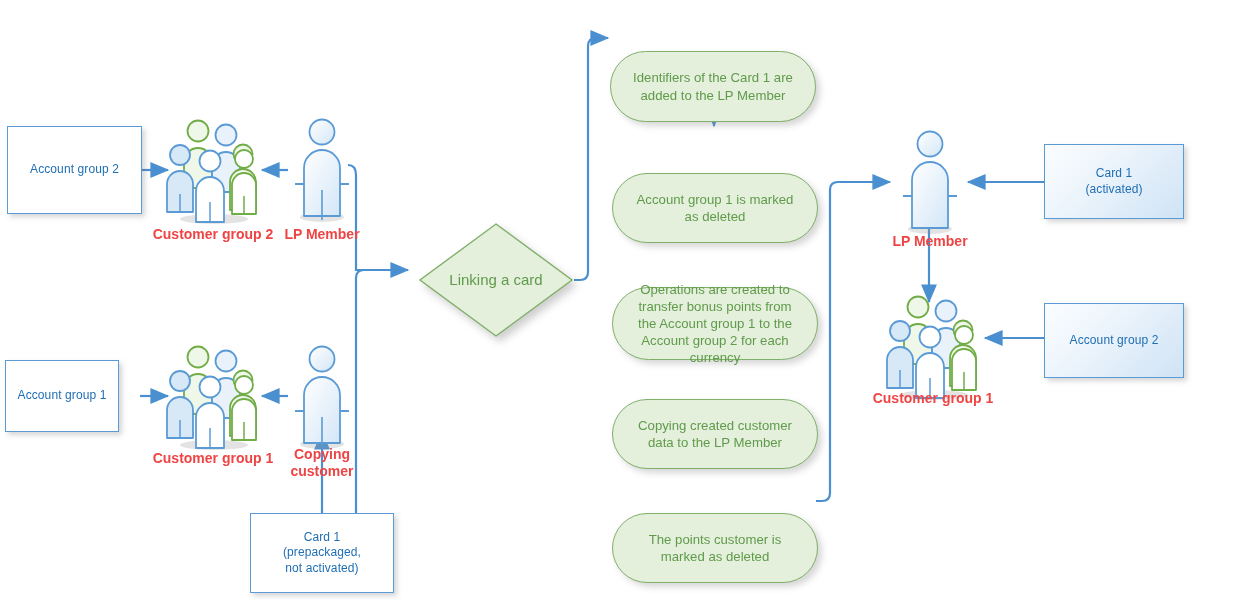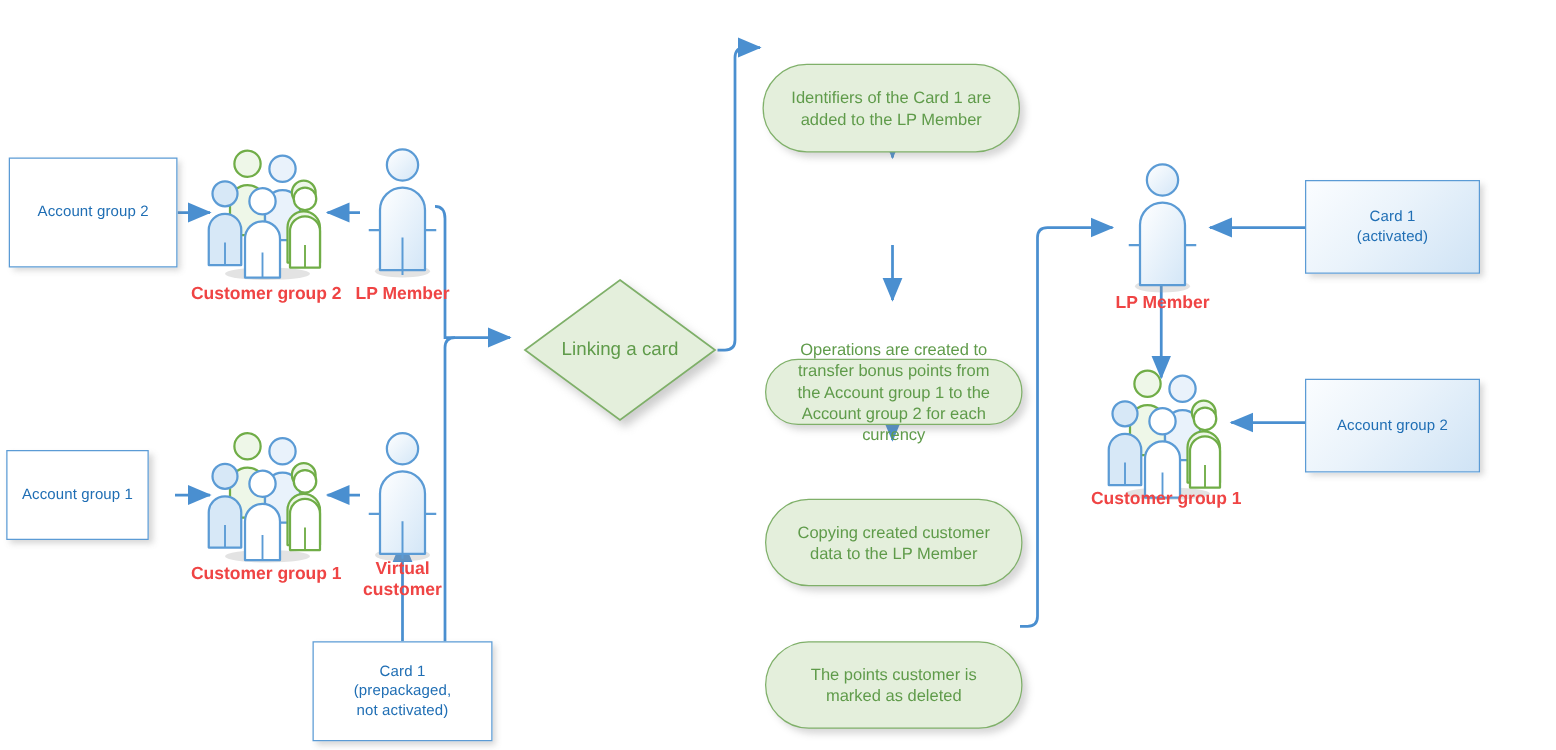--- a/index.html
+++ b/index.html
@@ -240,36 +240,39 @@
           <stop offset="0" stop-color="#ffffff"></stop>
           <stop offset="1" stop-color="#d3e6f7"></stop>
         </linearGradient>
       </defs>
       <circle cx="30" cy="14" r="12.5" fill="url(#pg2)" stroke="#5b9bd5" stroke-width="1.8"></circle>
       <path d="M12,50 a18,18 0 0 1 36,0 l0,48 -36,0 z" fill="url(#pg2)" stroke="#5b9bd5" stroke-width="1.8" stroke-linejoin="round"></path>
       <path d="M12,66 l-9,0 M48,66 l9,0" stroke="#5b9bd5" stroke-width="1.8" fill="none"></path>
       <path d="M30,72 l0,30" stroke="#5b9bd5" stroke-width="1.6" fill="none"></path>
     </svg>
   </div>
-  <div class="caption" style="left:272px; top:446px; width:100px;">Virtual
+  <div class="caption" style="left:272px; top:446px; width:100px;">Copying
 customer</div>
 
   <div class="diamond-wrap" style="left:418px; top:222px; width:156px; height:116px;">
     <svg width="156" height="116" viewBox="0 0 156 116">
       <path d="M78,2 L154,58 L78,114 L2,58 z" fill="#e4efdc" stroke="#7fb069" stroke-width="1.4"></path>
     </svg>
   </div>
   <div class="diamond-label" style="left:430px; top:262px; width:132px; height:36px;">Linking a card</div>
 
   <div class="proc-node" style="left:610px; top:4px; width:206px; height:71px;">
     <span>Identifiers of the Card 1 are added to the LP Member</span>
   </div>
 
-
-  <div class="proc-node" style="left:612px; top:240px; width:206px; height:53px;">
+  <div class="proc-node" style="left:612px; top:126px; width:206px; height:70px;">
+    <span>Account group 1 is marked as deleted</span>
+  </div>
+
+  <div class="proc-node" style="left:612px; top:240px; width:206px; height:73px;">
     <span>Operations are created to transfer bonus points from the Account group 1 to the Account group 2 for each currency</span>
   </div>
 
   <div class="proc-node" style="left:612px; top:352px; width:206px; height:70px;">
     <span>Copying created customer data to the LP Member</span>
   </div>
 
   <div class="proc-node" style="left:612px; top:466px; width:206px; height:70px;">
     <span>The points customer is marked as deleted</span>
   </div>

